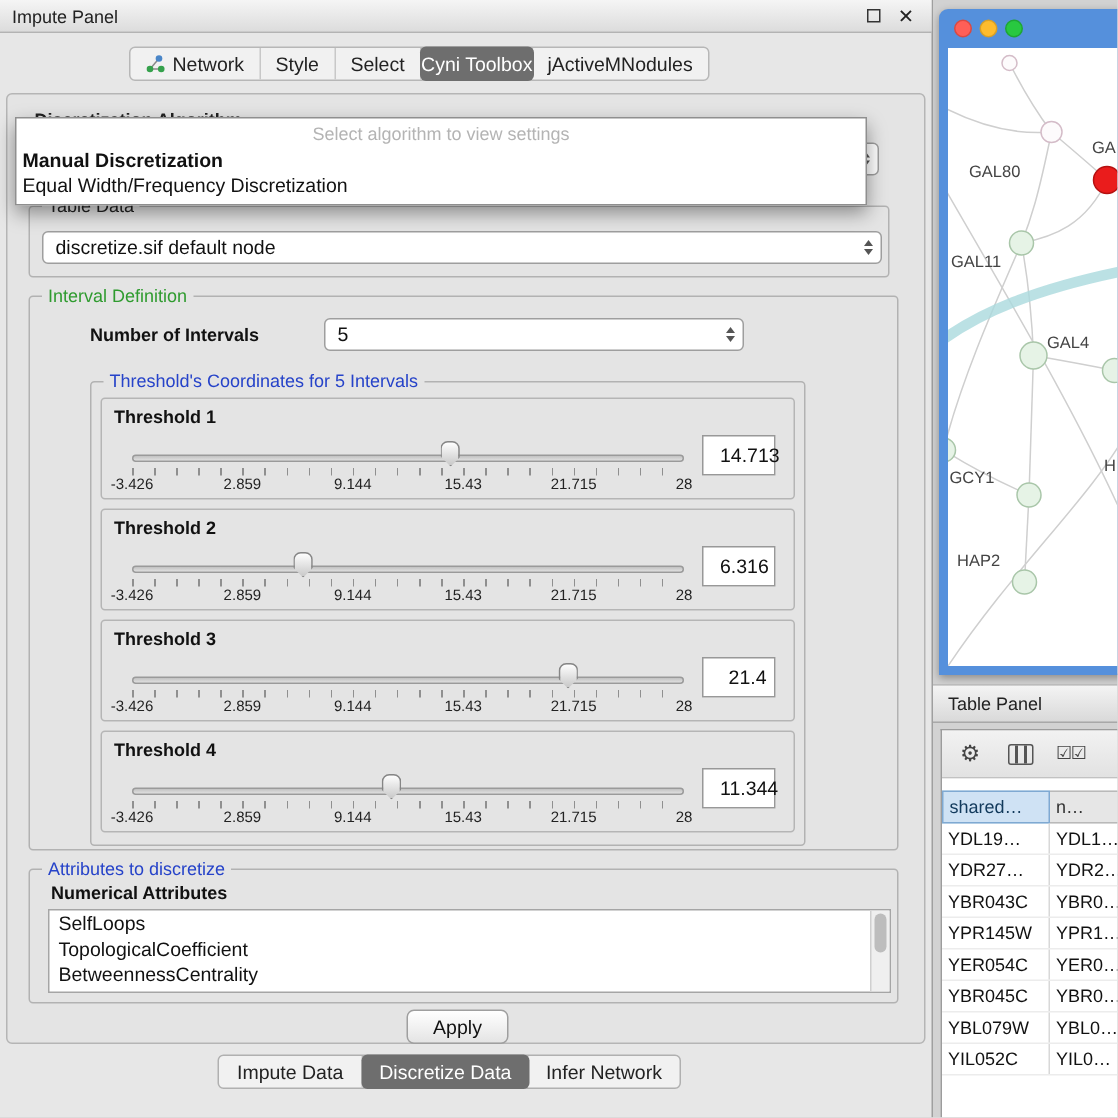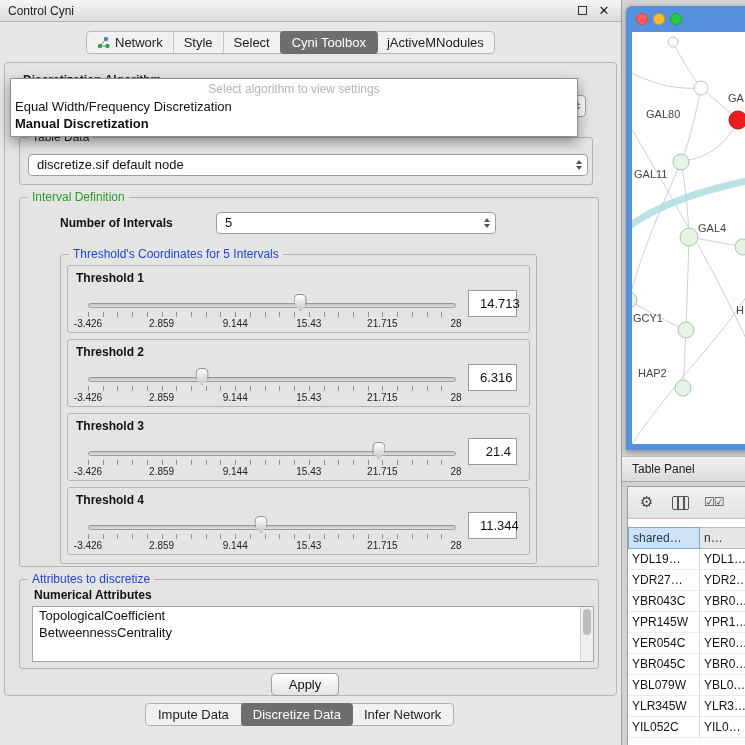--- a/index.html
+++ b/index.html
@@ -12,21 +12,21 @@
   .titlebar{position:absolute;left:0;top:0;width:100%;height:22px;background:linear-gradient(#f5f5f5,#dcdcdc);border-bottom:1px solid #b3b3b3;font-size:12px;color:#222;}
   .titlebar .title{position:absolute;left:8px;top:4px;}
   .win-btn{position:absolute;top:4px;width:14px;height:14px;text-align:center;line-height:13px;color:#222;cursor:default;}
   .float-btn{right:32px;}
   .float-btn .sq{display:inline-block;width:9px;height:9px;border:1.5px solid #333;margin-top:2px;}
   .close-btn{right:10px;font-weight:bold;font-size:13px;}
 
   .tab-bar{position:absolute;left:86px;top:31px;height:23px;display:flex;align-items:stretch;background:#f1f1f1;border:1px solid #b7b7b7;border-radius:4px;font-size:13px;color:#222;}
   .tab{display:flex;align-items:center;gap:5px;padding:0 10px;border-right:1px solid #c8c8c8;white-space:nowrap;}
   .tab:last-child{border-right:none;}
-  .tab.active{background:var(--selected-tab,#6e6e6e);color:#fff;border-radius:4px;margin:-1px;border-right:none;padding:0 12px;}
+  .tab.active{background:var(--selected-tab,#6e6e6e);color:#fff;border-radius:4px;margin:-1px;border-right:none;padding:0 1px;}
 
   .main-panel{position:absolute;left:4px;top:62px;width:613px;height:634px;background:#e4e4e4;border:1px solid #b5b5b5;border-radius:4px;}
 
   .groupbox{position:absolute;border:1px solid #b2b2b2;border-radius:3px;}
   .gb-title{position:absolute;top:-8px;left:8px;background:#e4e4e4;padding:0 4px;font-size:12px;white-space:nowrap;}
   .gb-title.green{color:var(--group-green,#2f9b2f);}
   .gb-title.blue{color:var(--group-blue,#2643c9);}
   .gb-title.dark{color:#222;}
 
   .combo{position:absolute;background:#fff;border:1px solid #9e9e9e;border-radius:4px;font-size:13px;color:#111;line-height:20px;padding:0 22px 0 8px;white-space:nowrap;overflow:hidden;}
@@ -102,21 +102,21 @@
   .tp-row .col1{border-right:1px solid #d8d8d8;}
 </style>
 </head>
 <body>
 
 <div class="stage">
 
   <div class="control-panel">
 
     <div class="titlebar">
-      <span class="title">Control Cyni</span>
+      <span class="title">Impute Panel</span>
       <span class="win-btn float-btn"><span class="sq"></span></span>
       <span class="win-btn close-btn">✕</span>
     </div>
 
     <div class="tab-bar">
         <div class="tab">
   <svg width="13" height="13" viewBox="0 0 13 13">
     <line x1="3" y1="10" x2="9" y2="3" stroke="#888" stroke-width="1"></line>
     <line x1="3" y1="10" x2="10" y2="10" stroke="#888" stroke-width="1"></line>
     <circle cx="3" cy="10" r="2.2" fill="#35a14c"></circle>
@@ -250,36 +250,37 @@
   </div>
 </div>
         </div>
       </div>
 
       <div class="groupbox attributes-group">
         <span class="gb-title blue">Attributes to discretize</span>
         <div class="attr-heading">Numerical Attributes</div>
         <div class="attr-list">
           <div>
+              <div class="attr-item">SelfLoops</div>
               <div class="attr-item">TopologicalCoefficient</div>
               <div class="attr-item">BetweennessCentrality</div>
             </div>
           <div class="attr-scrollbar">
             <div class="attr-thumb"></div>
           </div>
         </div>
       </div>
 
       <div class="apply-btn">Apply</div>
     </div>
 
     <div class="algo-popup">
       <div class="popup-placeholder">Select algorithm to view settings</div>
+      <div class="popup-option bold">Manual Discretization</div>
       <div class="popup-option">Equal Width/Frequency Discretization</div>
-      <div class="popup-option bold">Manual Discretization</div>
     </div>
 
     <div class="bottom-tab-bar">
         <div class="btab">Impute Data</div>
         <div class="btab active">Discretize Data</div>
         <div class="btab">Infer Network</div>
       </div>
   </div>
 
   <div class="right-area">
@@ -366,24 +367,20 @@
             </div>
             <div class="tp-row">
               <div class="tp-col col1">YBR045C</div>
               <div class="tp-col col2">YBR0…</div>
             </div>
             <div class="tp-row">
               <div class="tp-col col1">YBL079W</div>
               <div class="tp-col col2">YBL0…</div>
             </div>
             <div class="tp-row">
-              <div class="tp-col col1">YLR345W</div>
-              <div class="tp-col col2">YLR3…</div>
-            </div>
-            <div class="tp-row">
               <div class="tp-col col1">YIL052C</div>
               <div class="tp-col col2">YIL0…</div>
             </div>
           </div>
       </div>
     </div>
   </div>
 </div>
 
 </body></html>

